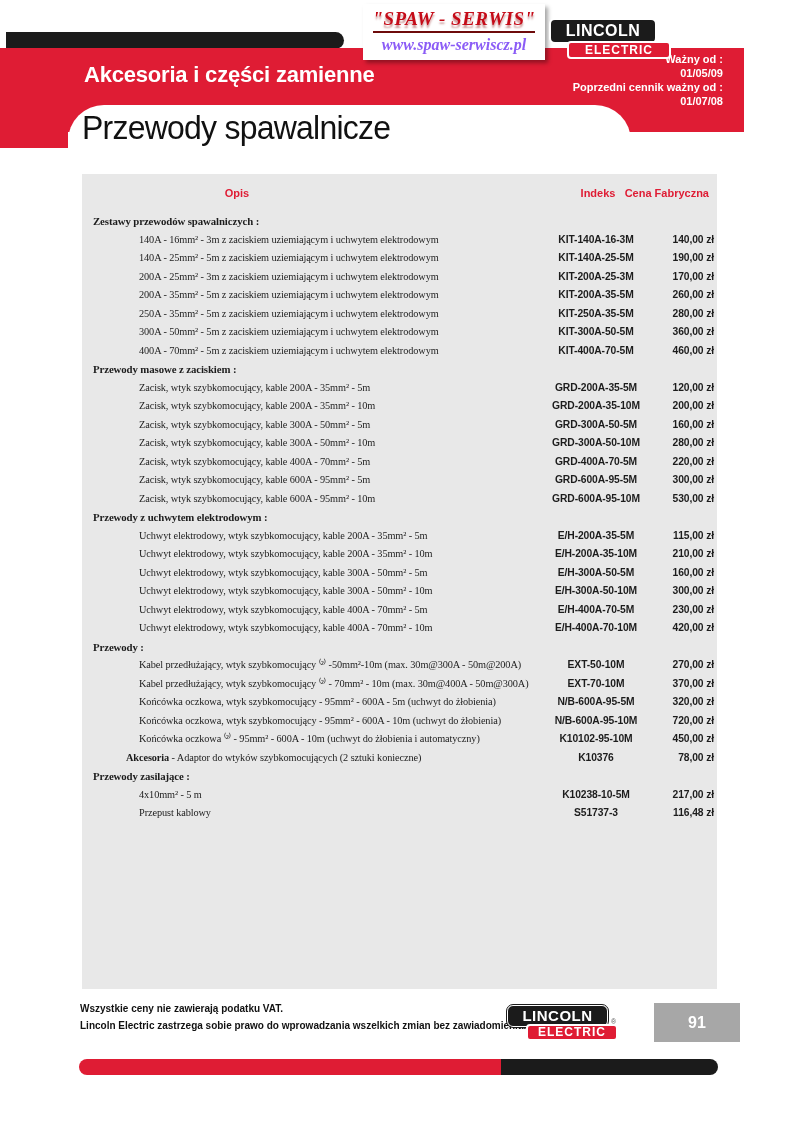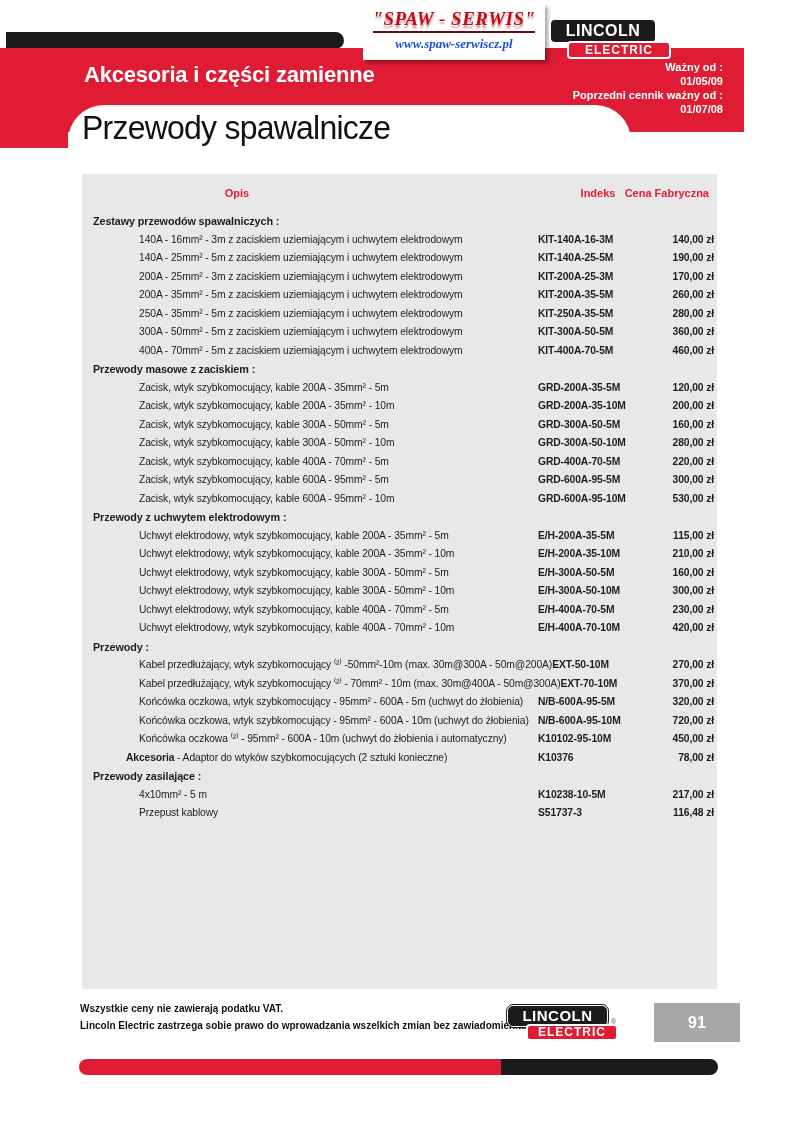--- a/index.html
+++ b/index.html
@@ -12,32 +12,32 @@
   .red-band-main{position:absolute;left:0;top:48px;width:744px;height:84px;background:#df1c34;}
   .red-band-left{position:absolute;left:0;top:48px;width:68px;height:100px;background:#df1c34;}
   .white-card{position:absolute;left:68px;top:105px;width:563px;height:90px;
               background:#fff;border-radius:36px 36px 0 0;}
   .category-title{position:absolute;left:84px;top:62px;font-size:22px;font-weight:bold;
                   color:#fff;letter-spacing:-0.2px;}
   .page-title{position:absolute;left:82px;top:108px;font-size:34px;color:#111;
               letter-spacing:-0.8px;transform:scaleX(0.94);transform-origin:left;}
 
   .dates{position:absolute;right:77px;top:52px;text-align:right;color:#fff;
-         font-size:11px;font-weight:bold;line-height:14px;margin-top:8px;}
+         font-size:11px;font-weight:bold;line-height:14px;}
 
   
   .spaw-box{position:absolute;left:363px;top:4px;width:182px;height:56px;background:#fff;
             box-shadow:3px 3px 4px rgba(0,0,0,0.35);text-align:center;padding-top:5px;
             box-sizing:border-box;}
   .spaw-name{font-family:"Liberation Serif",serif;font-style:italic;font-weight:bold;
              font-size:19px;color:#c50b18;letter-spacing:0.5px;
              text-shadow:0 3px 2px rgba(140,20,20,0.45);line-height:20px;}
   .spaw-rule{height:2px;background:#6e0b0b;margin:2px 10px 3px 10px;}
   .spaw-url{font-family:"Liberation Serif",serif;font-style:italic;font-weight:bold;
-            font-size:13px;color:#1d4ed8;}
+            font-size:16px;color:#8b5cf6;}
 
   
   .lincoln{position:absolute;}
   .lincoln .lbox{background:#1b1b1b;color:#fff;font-weight:bold;text-align:center;
                  border-radius:6px;position:relative;z-index:2;}
   .lincoln .ebox{background:#df1c34;color:#fff;font-weight:bold;text-align:center;
                  border-radius:4px;position:relative;z-index:3;}
   .lincoln .reg{position:absolute;font-size:7px;}
   .lincoln-header{left:549px;top:18px;}
   .lincoln-header .lbox{width:104px;height:22px;line-height:22px;font-size:16px;
@@ -54,22 +54,22 @@
 
   
   .panel{position:absolute;left:82px;top:174px;width:635px;height:815px;background:#e8e8e8;}
   .thead{position:relative;height:38px;font-weight:bold;font-size:11px;color:#df1c34;}
   .th{position:absolute;top:13px;white-space:nowrap;}
   .th-opis{left:155px;transform:translateX(-50%);}
   .th-indeks{left:516px;transform:translateX(-50%);}
   .th-cena{right:8px;}
   .trow{display:flex;height:18.5px;line-height:18.5px;font-size:10.3px;
         letter-spacing:-0.1px;white-space:nowrap;}
-  .trow .desc{flex:1;overflow:visible;}
-  .trow .index{width:116px;text-align:left;font-weight:bold;box-sizing:border-box;}
+  .trow .desc{flex:1;overflow:visible;font-family:Liberation Serif, serif;}
+  .trow .index{width:116px;text-align:center;font-weight:bold;box-sizing:border-box;}
   .trow .price{width:63px;text-align:right;padding-right:3px;font-weight:bold;box-sizing:border-box;}
   .item-row .desc{padding-left:29px;margin-left:28px;}
   .section-row{font-weight:bold;font-size:10.8px;}
   .section-row .desc{padding-left:11px;}
   .accessory-row .desc{padding-left:16px;}
   .accessory-row .desc b{padding-right:0;}
 
   
   .notes{position:absolute;left:80px;top:1000px;font-size:10px;font-weight:bold;
          line-height:17px;color:#111;}

